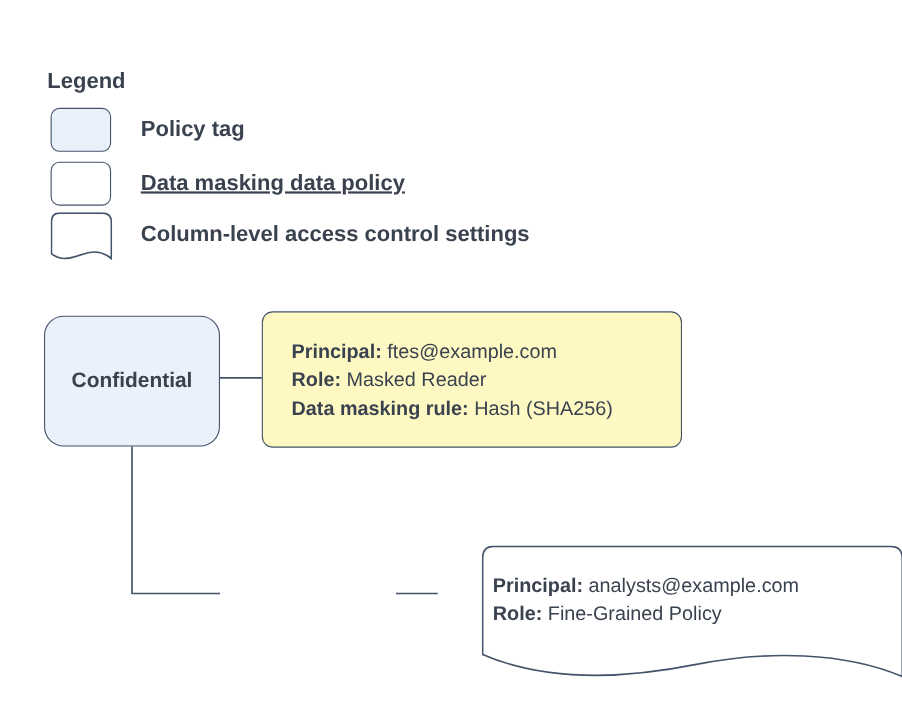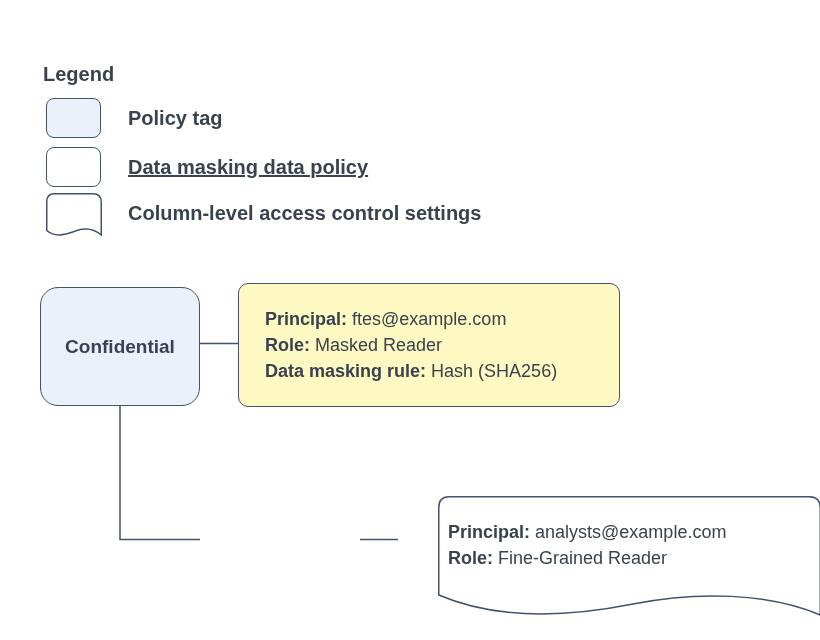--- a/index.html
+++ b/index.html
@@ -143,18 +143,18 @@
     <svg class="doc-shape" viewBox="0 0 383 126" aria-hidden="true">
       <path d="M 11 0.75 L 371.25 0.75 Q 382.25 0.75 382.25 11.75 L 382.25 119 C 330 97 260 95 195 108 C 130 121 60 124.5 0.75 99 L 0.75 11.75 Q 0.75 0.75 11 0.75 Z"></path>
     </svg>
     <div class="doc-text">
       <p class="policy-line">
         <b>Principal:</b>
         <span>analysts@example.com</span>
       </p>
       <p class="policy-line">
         <b>Role:</b>
-        <span>Fine-Grained Reader</span>
+        <span>Fine-Grained Policy</span>
       </p>
     </div>
   </div>
 
 </div>
 
 </body></html>

